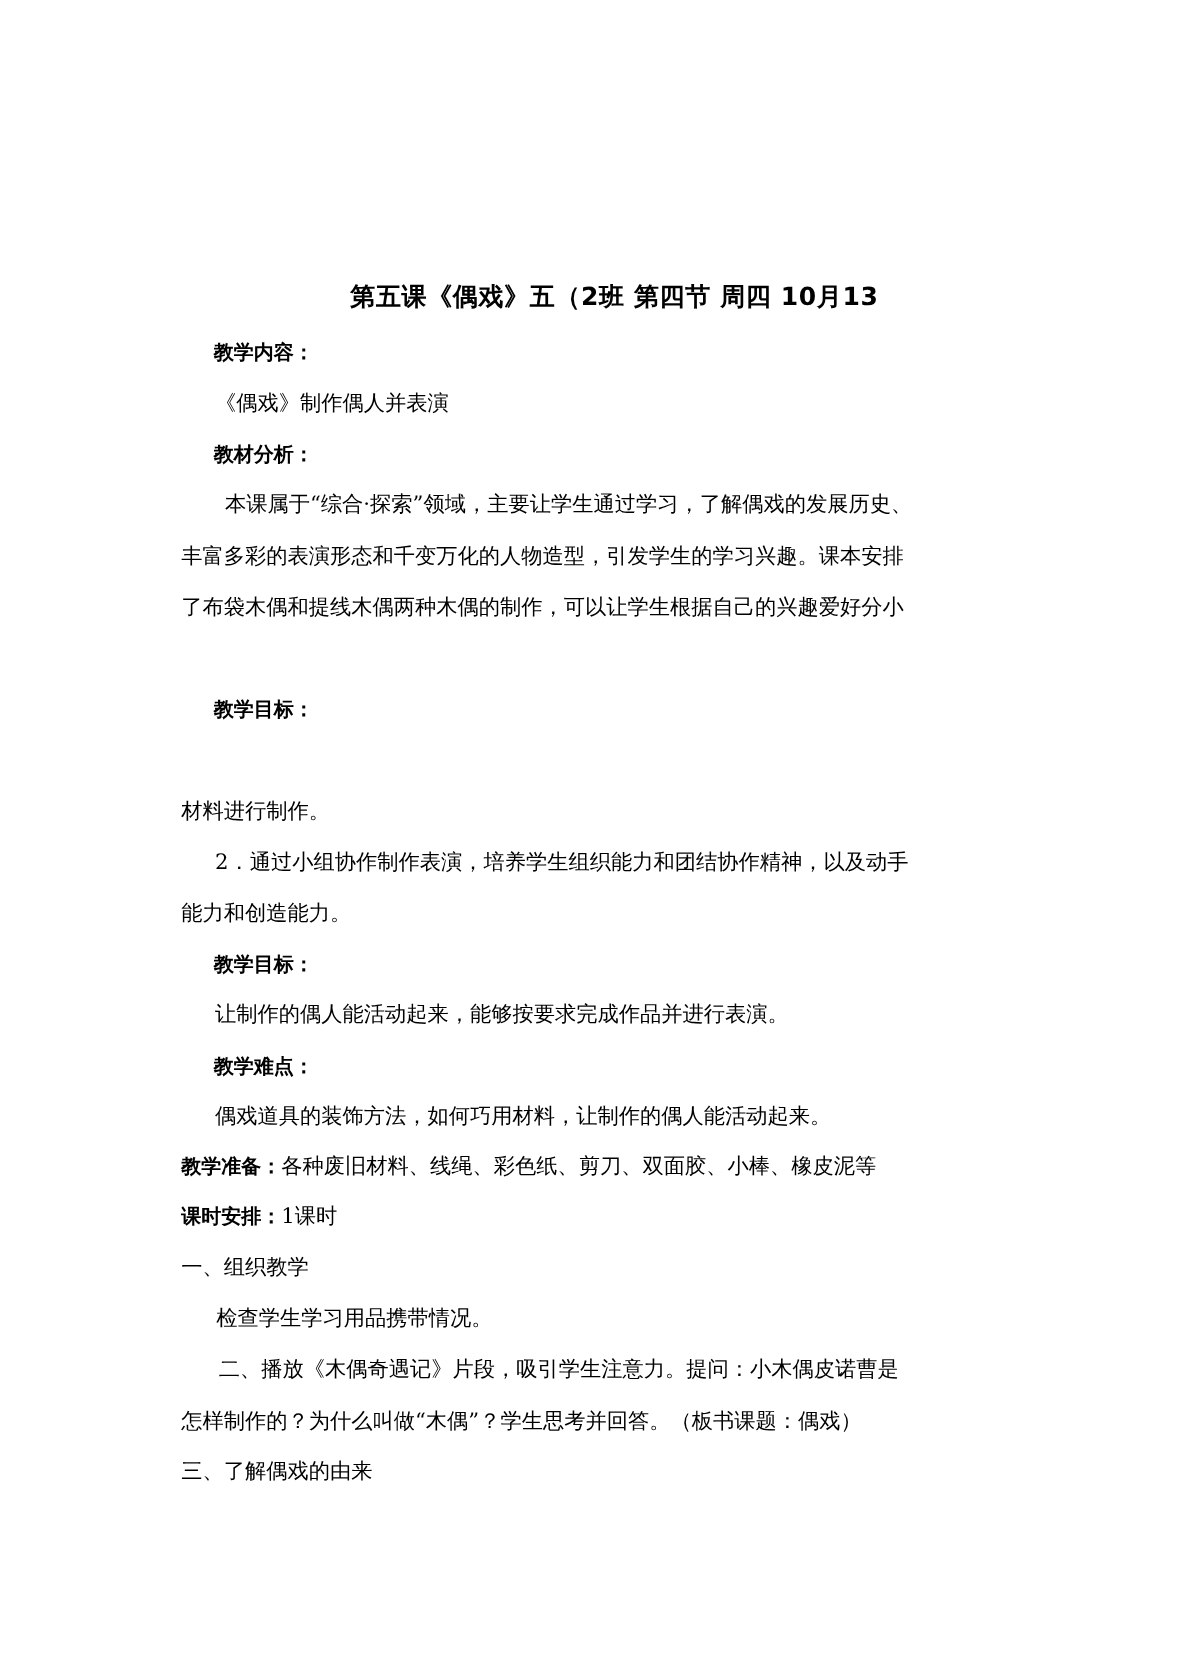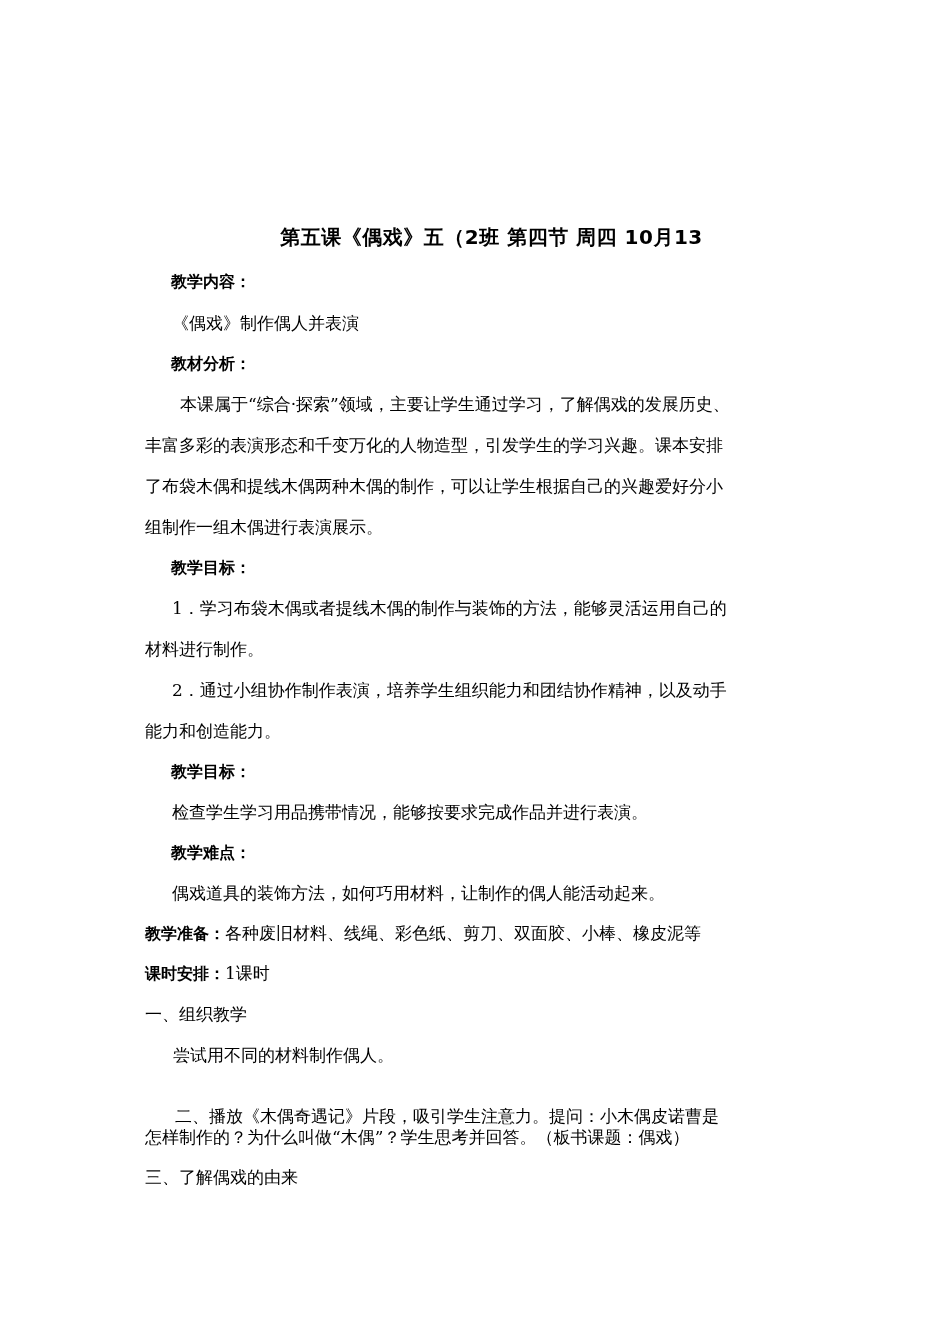--- a/index.html
+++ b/index.html
@@ -63,43 +63,41 @@
 
   <div class="title">第五课《偶戏》五（2班 第四节 周四 10月13</div>
 
   <div class="line heading" style="top:271px;">教学内容：</div>
   <div class="line indent1" style="top:312px;">《偶戏》制作偶人并表演</div>
 
   <div class="line heading" style="top:353px;">教材分析：</div>
   <div class="line indent2" style="top:393px;">本课属于“综合·探索”领域，主要让学生通过学习，了解偶戏的发展历史、</div>
   <div class="line" style="top:475px;">了布袋木偶和提线木偶两种木偶的制作，可以让学生根据自己的兴趣爱好分小</div>
   <div class="line" style="top:434px;">丰富多彩的表演形态和千变万化的人物造型，引发学生的学习兴趣。课本安排</div>
-  <div class="line" style="top:516px;">组制作一组木偶进行表演展示。</div>
 
   <div class="line heading" style="top:557px;">教学目标：</div>
-  <div class="line indent1" style="top:597px;">1．学习布袋木偶或者提线木偶的制作与装饰的方法，能够灵活运用自己的</div>
   <div class="line" style="top:638px;">材料进行制作。</div>
   <div class="line indent1" style="top:679px;">2．通过小组协作制作表演，培养学生组织能力和团结协作精神，以及动手</div>
   <div class="line" style="top:720px;">能力和创造能力。</div>
 
   <div class="line heading" style="top:761px;">教学目标：</div>
-  <div class="line indent1" style="top:801px;">检查学生学习用品携带情况，能够按要求完成作品并进行表演。</div>
+  <div class="line indent1" style="top:801px;">让制作的偶人能活动起来，能够按要求完成作品并进行表演。</div>
 
   <div class="line heading" style="top:842px;">教学难点：</div>
   <div class="line indent1" style="top:882px;text-align:right;">偶戏道具的装饰方法，如何巧用材料，让制作的偶人能活动起来。</div>
 
   <div class="line" style="top:922px;">
     <span class="bold-label">教学准备：</span><span>各种废旧材料、线绳、彩色纸、剪刀、双面胶、小棒、橡皮泥等</span>
   </div>
 
   <div class="line" style="top:962px;">
     <span class="bold-label">课时安排：</span><span>1课时</span>
   </div>
 
   <div class="line" style="top:1003px;">一、组织教学</div>
-  <div class="line" style="left:173px; top:1044px;">尝试用不同的材料制作偶人。</div>
+  <div class="line" style="left:173px; top:1044px;">检查学生学习用品携带情况。</div>
 
-  <div class="line indent3" style="top:1085px;margin-top:20px;">二、播放《木偶奇遇记》片段，吸引学生注意力。提问：小木偶皮诺曹是</div>
+  <div class="line indent3" style="top:1085px;">二、播放《木偶奇遇记》片段，吸引学生注意力。提问：小木偶皮诺曹是</div>
   <div class="line" style="top:1126px;">怎样制作的？为什么叫做“木偶”？学生思考并回答。（板书课题：偶戏）</div>
 
   <div class="line" style="top:1166px;">三、了解偶戏的由来</div>
 
 </div>
 
 </body></html>

